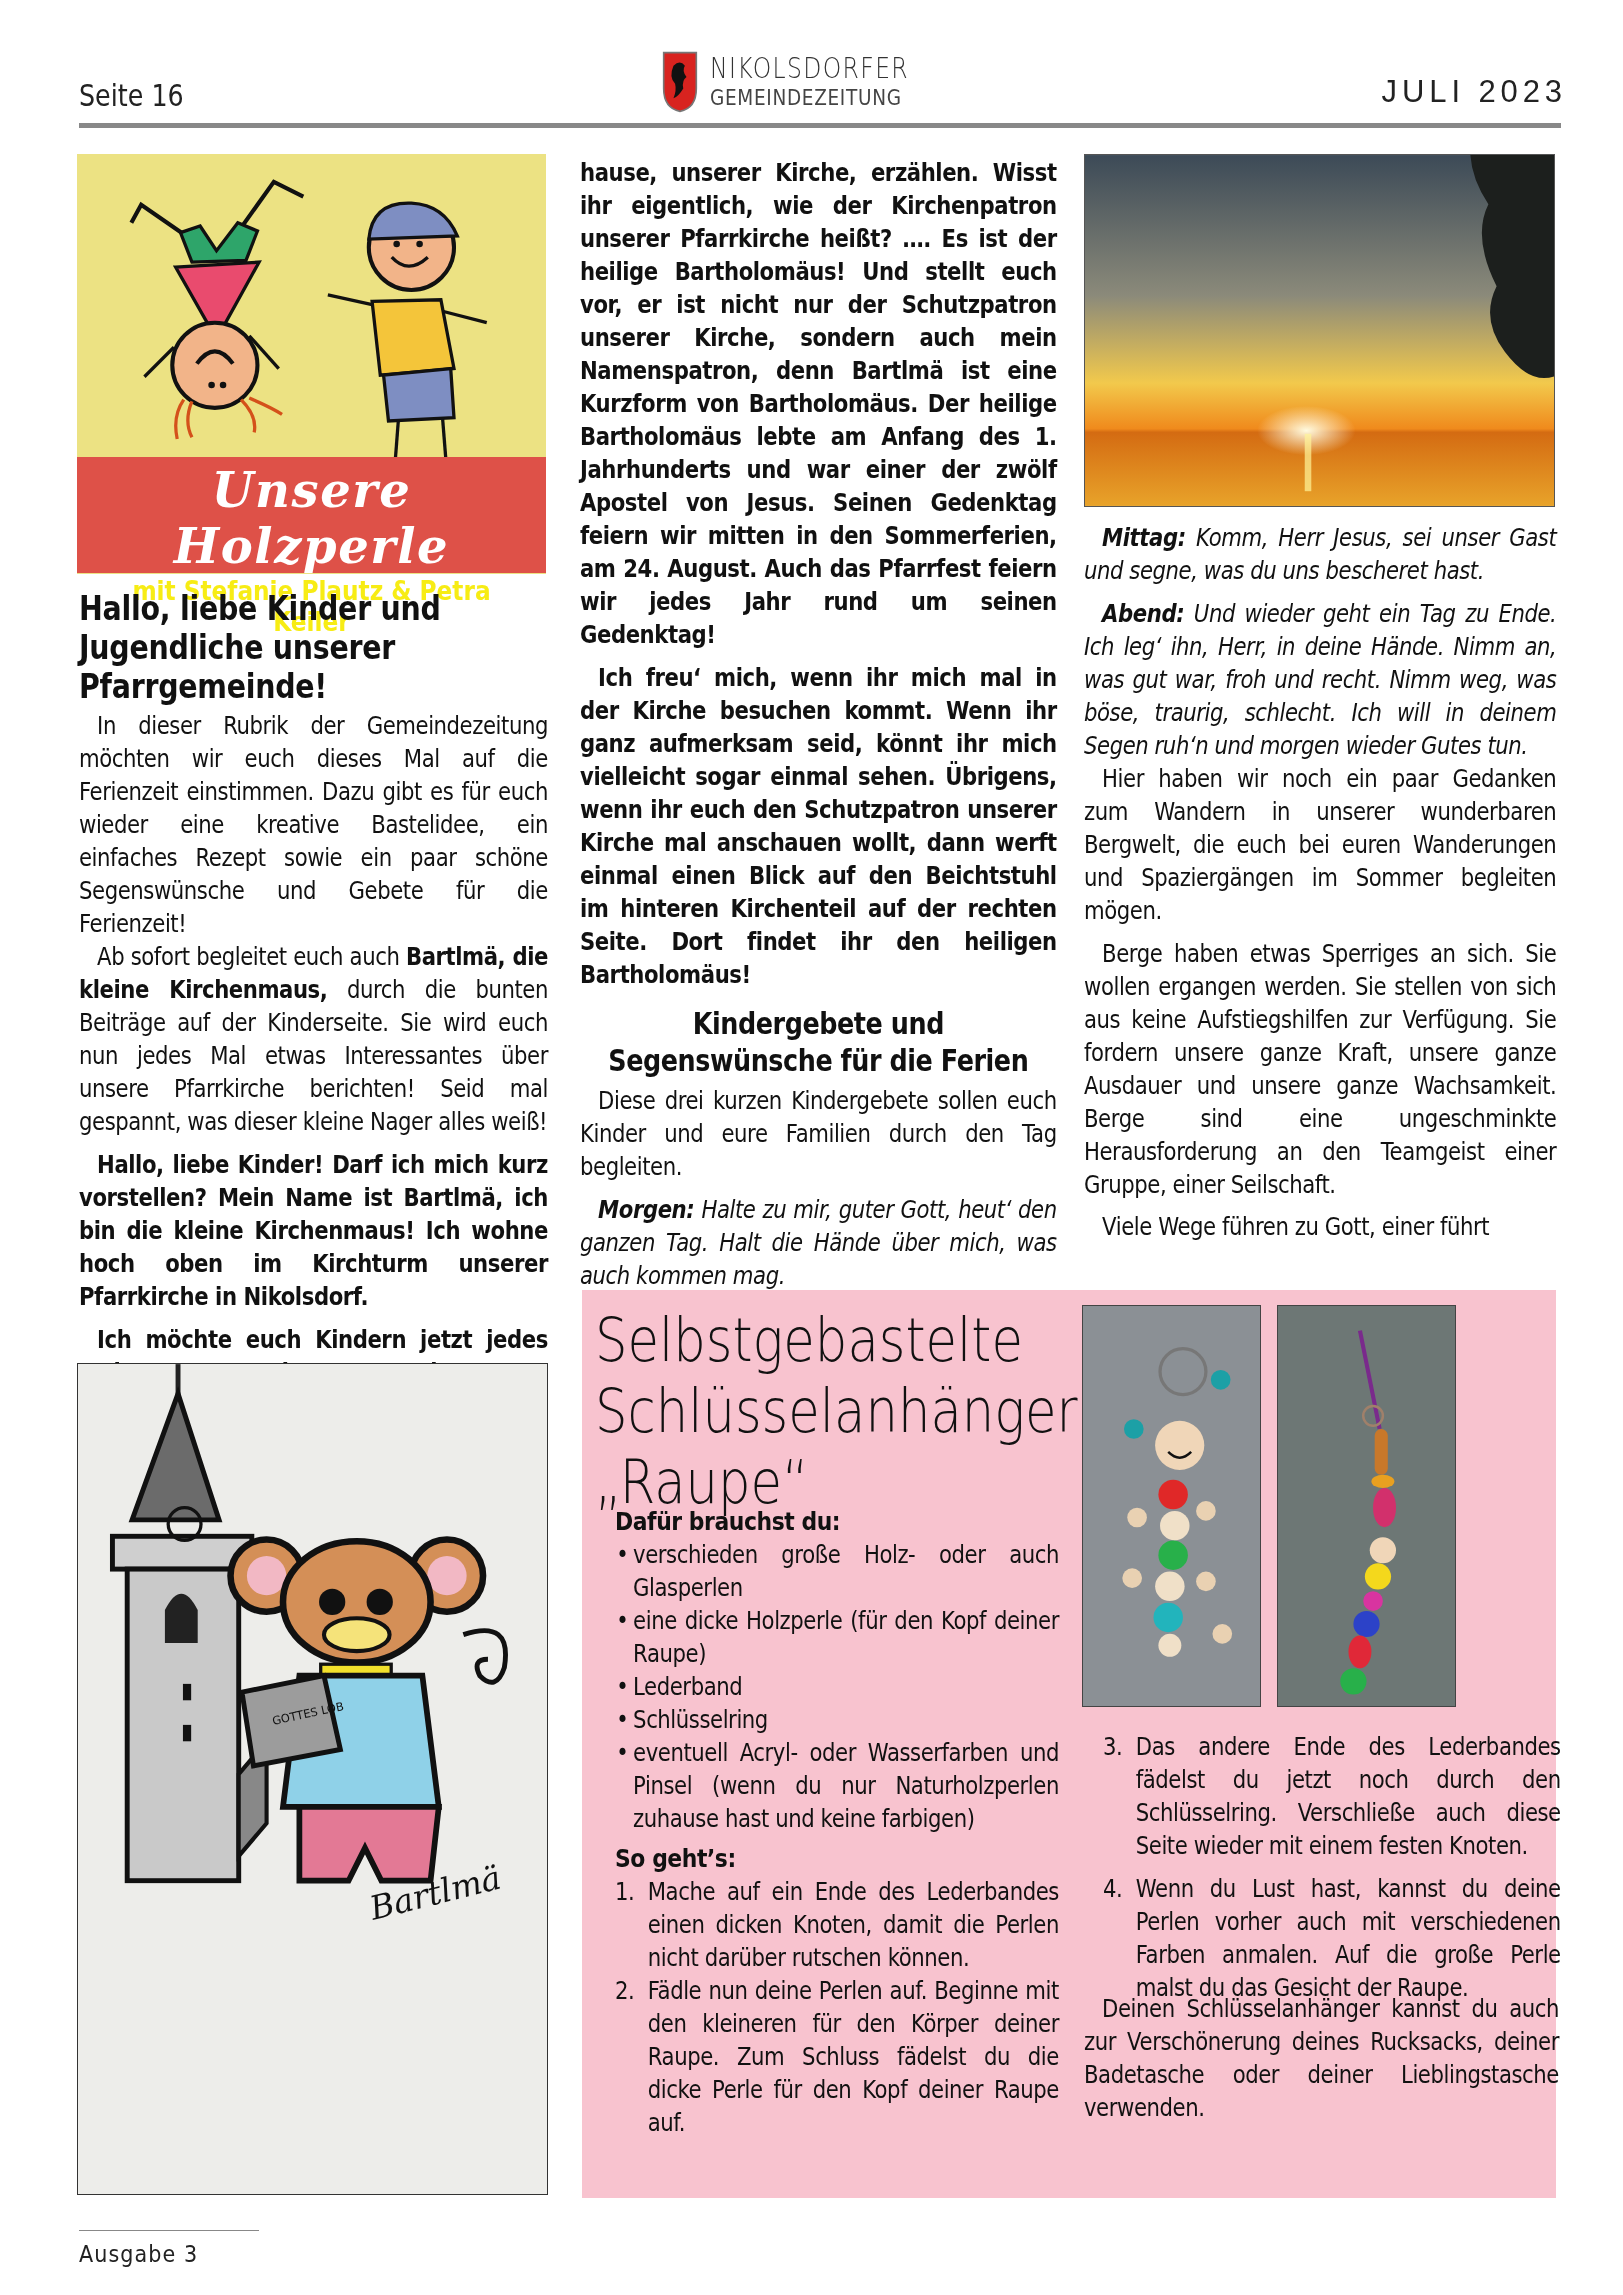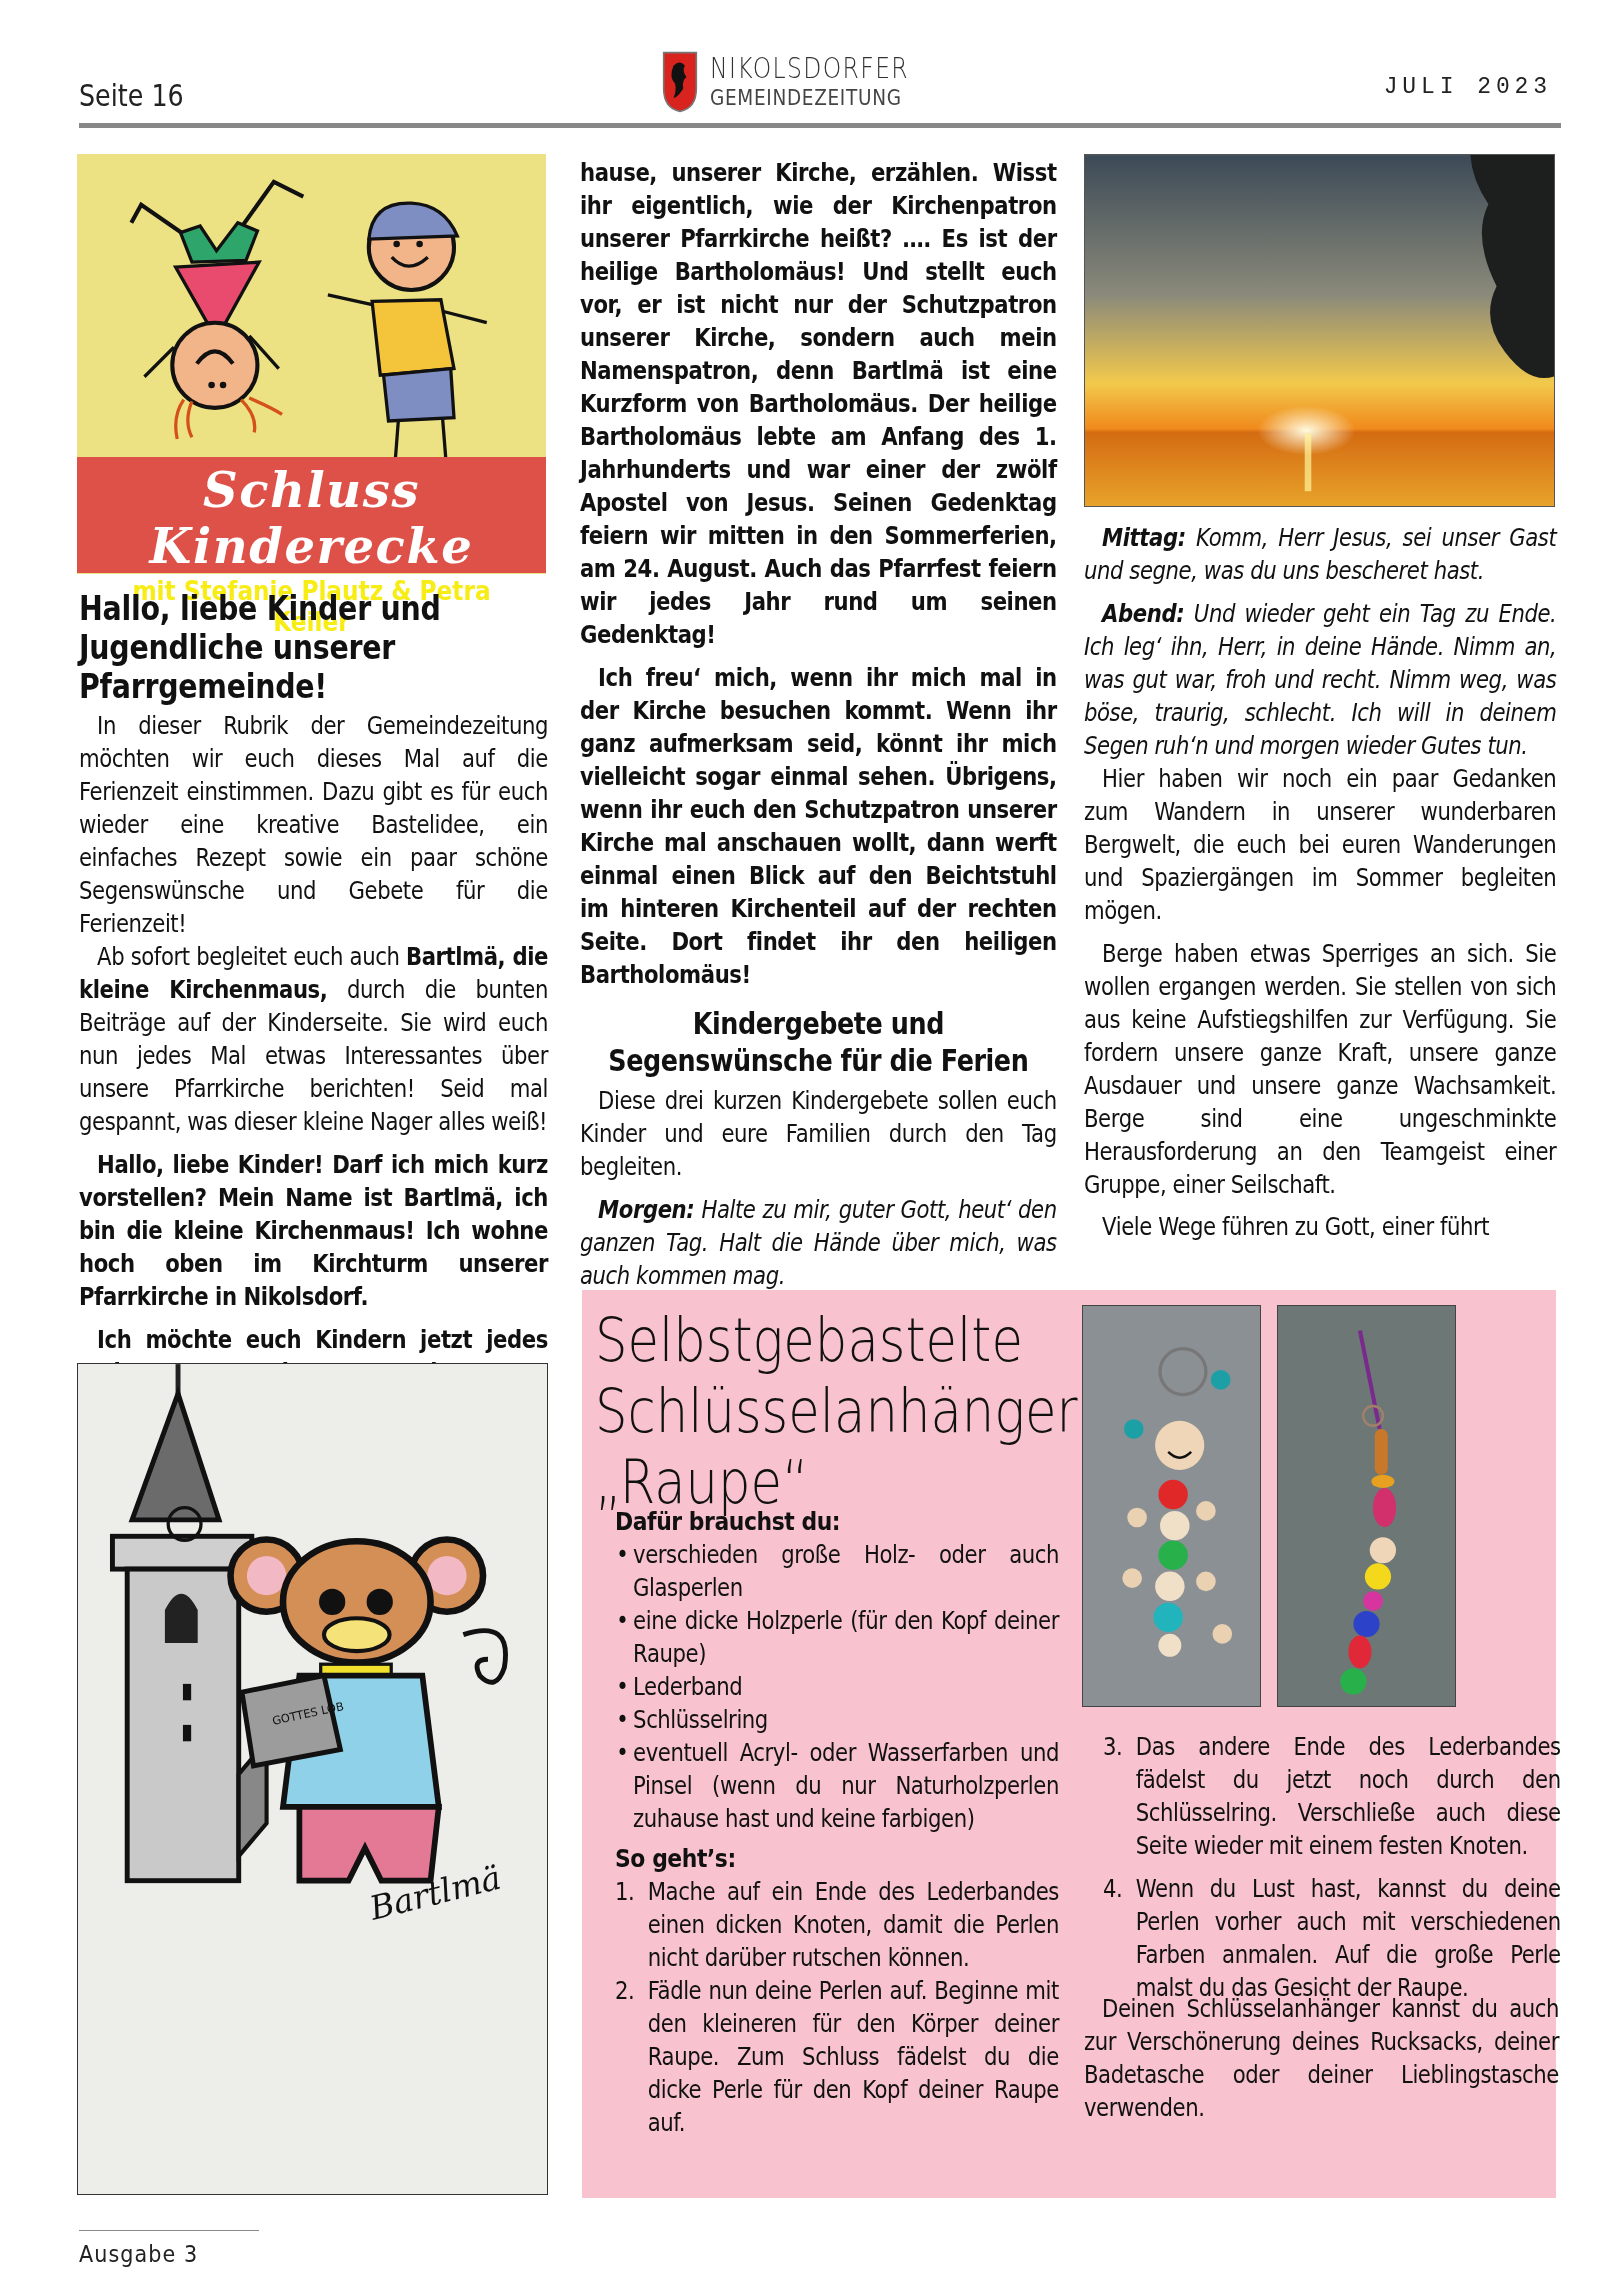--- a/index.html
+++ b/index.html
@@ -2,21 +2,21 @@
 <html style="font-size:13px"><head>
 <meta charset="utf-8">
 <style>
   html, body { margin:0; padding:0; background:#ffffff; }
   body { width:1623px; height:2295px; position:relative; overflow:hidden;
          font-family:"Liberation Sans", sans-serif; color:#111; }
   .abs { position:absolute; }
 
   
   #hdr-page { left:79px; top:79px; font-size:29.5px; color:#222; font-family:"DejaVu Sans", sans-serif; transform:scaleX(0.86); transform-origin:left; }
-  #hdr-date { right:71px; top:74px; font-size:23px; letter-spacing:4.9px; color:#222; font-family:Liberation Mono, monospace; }
+  #hdr-date { right:56px; top:74px; font-size:31px; letter-spacing:4.9px; color:#222; font-family:Liberation Sans, sans-serif; }
   #hdr-logo { left:662px; top:51px; display:flex; align-items:center; }
   #hdr-logo .shield { width:36px; height:62px; margin-right:11.5px; }
   #hdr-logo .brand { display:flex; flex-direction:column; line-height:1;justify-content:flex-end; }
   #hdr-logo .brand .l1 { font-size:28px; letter-spacing:1.6px; color:#333; font-family:"DejaVu Sans", sans-serif; font-weight:300; transform:scaleX(0.84); transform-origin:left; }
   #hdr-logo .brand .l2 { font-size:22px; letter-spacing:0.8px; color:#444; margin-top:3.3px; font-family:"DejaVu Sans", sans-serif; transform:scaleX(0.84); transform-origin:left; }
   #hdr-rule { left:79px; top:123px; width:1482px; height:4.9px; background:#888; }
 
   
   #kids-banner { left:77px; top:154px; width:469px; height:420px; background:#ece283; }
   #kids-banner svg { position:absolute; left:0; top:0; }
@@ -105,21 +105,21 @@
       <circle cx="418" cy="110" r="4" fill="#111"></circle>
     <path d="M384 126 q20 22 44 0" fill="none" stroke="#111" stroke-width="4"></path>
     <polygon points="360,180 444,178 460,262 370,270" fill="#f4c53a" stroke="#111" stroke-width="4"></polygon>
     <polygon points="374,270 456,262 460,322 380,326" fill="#7e8ec2" stroke="#111" stroke-width="4"></polygon>
     <line x1="360" y1="184" x2="306" y2="172" stroke="#111" stroke-width="4"></line>
     <line x1="446" y1="192" x2="500" y2="206" stroke="#111" stroke-width="4"></line>
     <line x1="392" y1="326" x2="388" y2="378" stroke="#111" stroke-width="4"></line>
     <line x1="446" y1="322" x2="450" y2="372" stroke="#111" stroke-width="4"></line>
   </svg>
   <div id="kids-band">
-    <span id="kids-title">Schluss Kinderecke</span>
+    <span id="kids-title">Unsere Holzperle</span>
     <span id="kids-subtitle">mit Stefanie Plautz &amp; Petra Keiler</span>
   </div>
 </div>
 
 <div id="col1-text" class="col txt">
   <h2>Hallo, liebe Kinder und Jugendliche unserer Pfarrgemeinde!</h2>
   <p>In dieser Rubrik der Gemeindezeitung möchten wir euch dieses Mal auf die Ferienzeit einstimmen. Dazu gibt es für euch wieder eine kreative Bastelidee, ein einfaches Rezept sowie ein paar schöne Segenswünsche und Gebete für die Ferienzeit!</p>
   <p><span>Ab sofort begleitet euch auch </span><b>Bartlmä, die kleine Kirchenmaus,</b><span> durch die bunten Beiträge auf der Kinderseite. Sie wird euch nun jedes Mal etwas Interessantes über unsere Pfarrkirche berichten! Seid mal gespannt, was dieser kleine Nager alles weiß!</span></p>
   <p class="gap"><b>Hallo, liebe Kinder! Darf ich mich kurz vorstellen? Mein Name ist Bartlmä, ich bin die kleine Kirchenmaus! Ich wohne hoch oben im Kirchturm unserer Pfarrkirche in Nikolsdorf.</b></p>
   <p class="gap"><b>Ich möchte euch Kindern jetzt jedes Mal etwas Besonderes von meinem Zu-</b></p>

